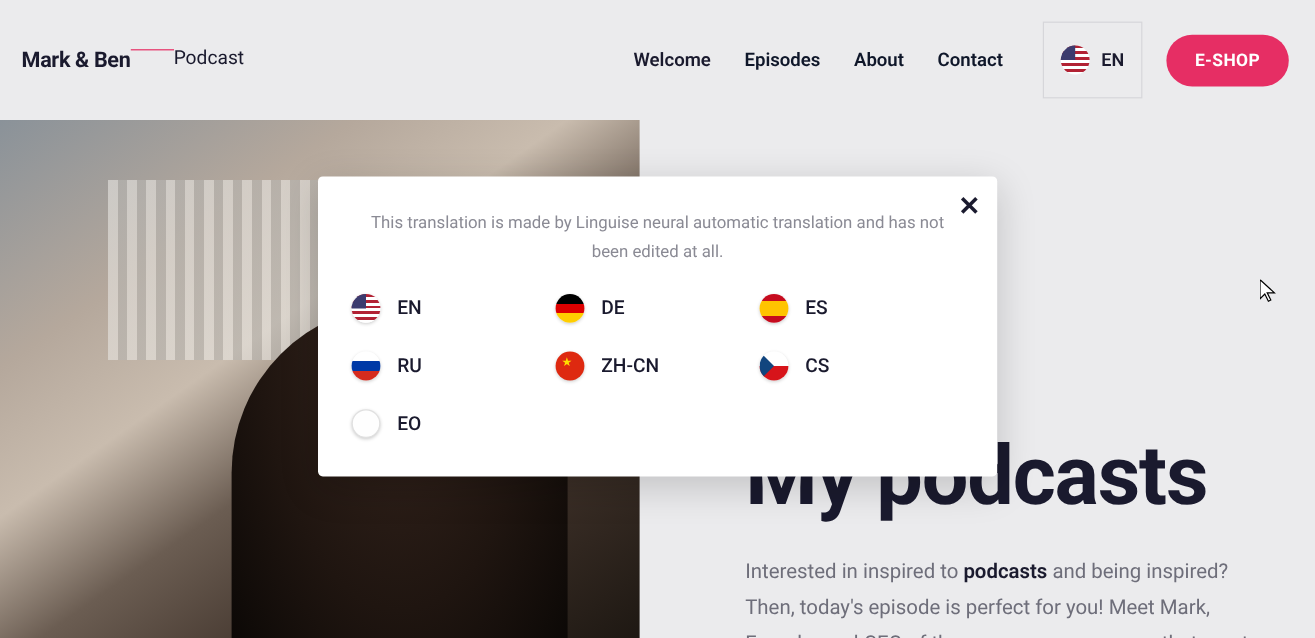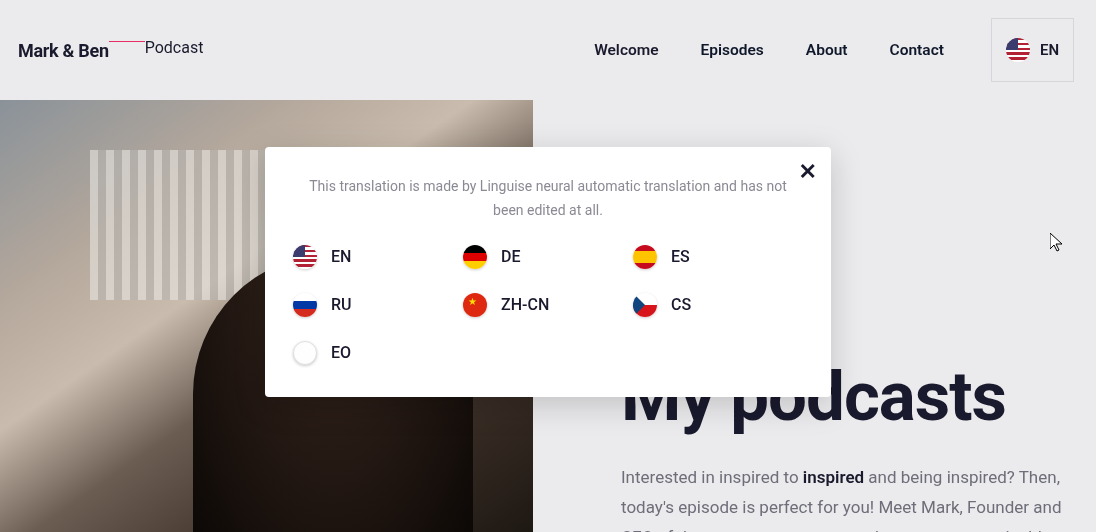--- a/index.html
+++ b/index.html
@@ -30,21 +30,21 @@
   color: #1a1a2e;
   text-align: center;
   margin-top: -2px;
 }
 .logo-line {
   width: 36px;
   height: 1.5px;
   background: #e62e64;
   margin-top: 1px;
 }
-.nav { display: flex; align-items: center; gap: 16px; }
+.nav { display: flex; align-items: center; gap: 2px; }
 .nav-item {
   padding: 0 13px;
   font-size: 15.5px;
   font-weight: 600;
   color: #0f172a;
   cursor: pointer;
 }
 .nav-item.active { color: #1a1a2e; }
 .lang-selector {
   display: flex;
@@ -220,30 +220,31 @@
   </div>
   <div class="nav">
     <span class="nav-item active">Welcome</span>
     <span class="nav-item">Episodes</span>
     <span class="nav-item">About</span>
     <span class="nav-item">Contact</span>
     <div class="lang-selector">
       <span class="flag-us"></span>
       <span class="lang-code">EN</span>
     </div>
+    <div class="eshop-btn">E-SHOP</div>
   </div>
 </div>
 
 <div class="main">
   <div class="left-img"></div>
   <div class="right-content">
     <div class="author">n Johnson</div>
     <div class="title">My podcasts</div>
     <div class="description">
-      <span>Interested in inspired to </span><b>inspired</b><span> and being inspired? Then, today's episode is perfect for you! Meet Mark, Founder and CEO of the company, a company that creates sustainable, aesthetic, and the perfect functional cycling helmets. Listen to how she</span>
+      <span>Interested in inspired to </span><b>podcasts</b><span> and being inspired? Then, today's episode is perfect for you! Meet Mark, Founder and CEO of the company, a company that creates sustainable, aesthetic, and the perfect functional cycling helmets. Listen to how she</span>
     </div>
   </div>
 </div>
 
 <div class="modal-overlay">
   <div class="modal">
     <div class="modal-close">✕</div>
     <div class="modal-text">This translation is made by Linguise neural automatic translation and has not been edited at all.</div>
     <div class="lang-grid">
       <div class="lang-option">

